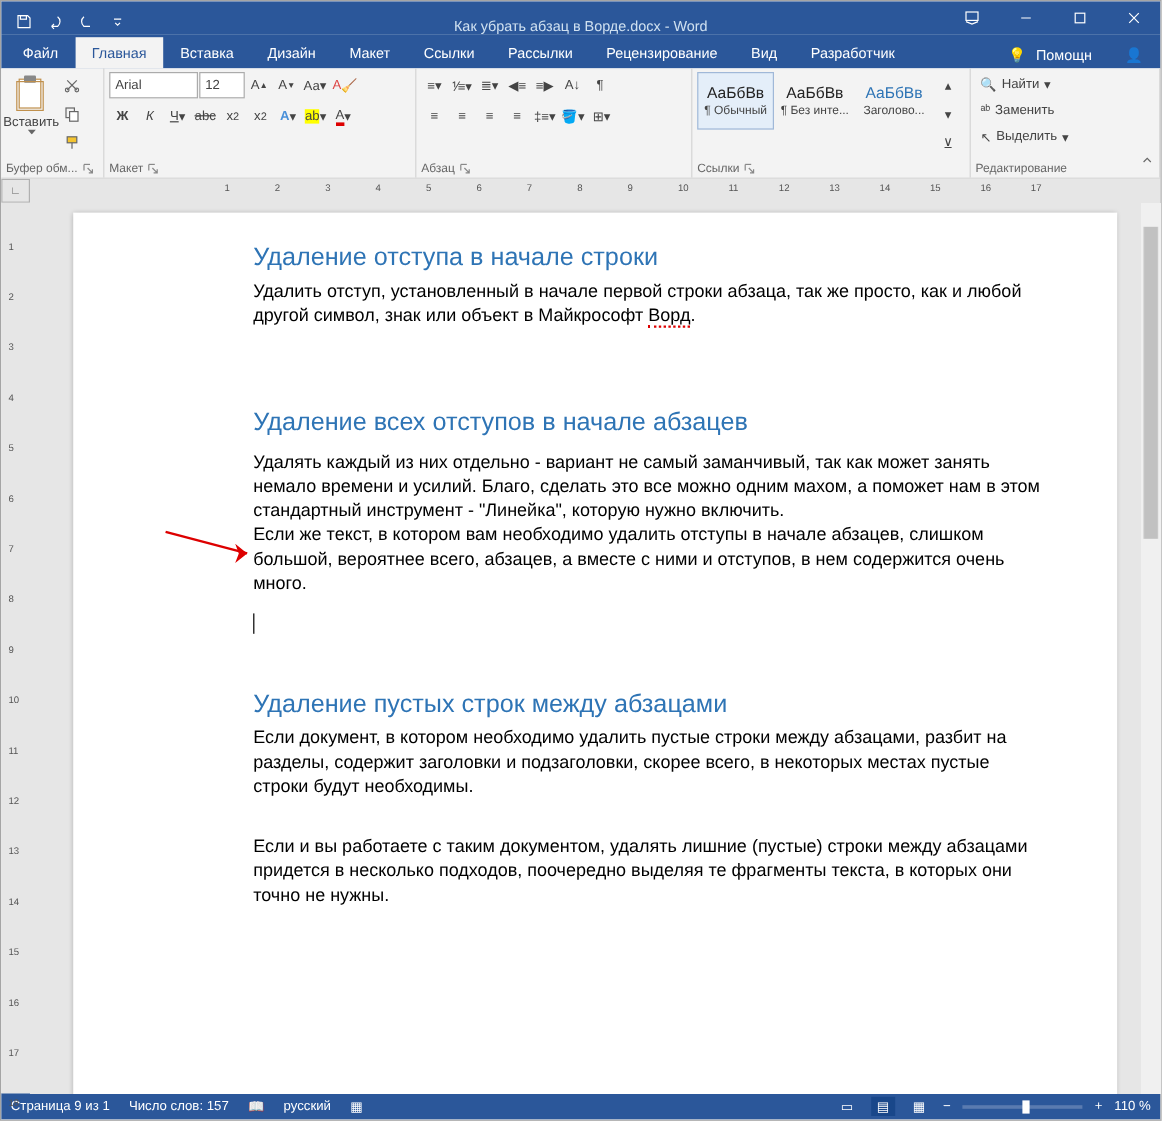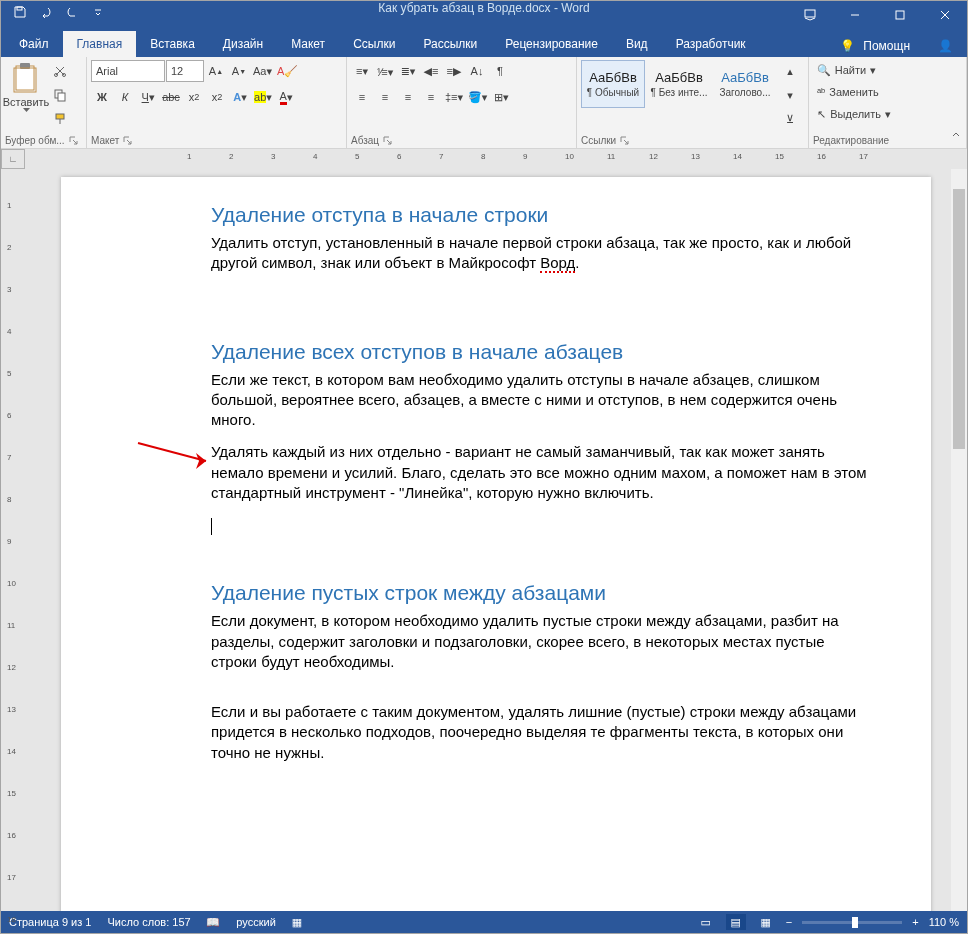--- a/index.html
+++ b/index.html
@@ -1,17 +1,17 @@
 <!DOCTYPE html>
 <html><head>
 <meta charset="utf-8">
 <style>
 *{box-sizing:border-box;margin:0;padding:0;font-family:"Segoe UI",Arial,sans-serif}
 body{background:#fff;width:968px;height:934px;overflow:hidden;border:1px solid #a5a5a5}
-.titlebar{height:28px;background:#2b579a;display:flex;align-items:flex-start;color:#fff;font-size:12px;position:relative}
+.titlebar{height:28px;background:#2b579a;display:flex;align-items:flex-end;color:#fff;font-size:12px;position:relative}
 .qat{display:flex;align-items:center;gap:4px;padding:0 8px}
 .qat-btn{width:22px;height:22px;display:flex;align-items:center;justify-content:center;cursor:pointer}
 .qat-btn svg{fill:#fff}
 .title-text{position:absolute;left:50%;transform:translateX(-50%);color:#cfe0f0;font-size:12px}
 .win-controls{margin-left:auto;display:flex}
 .win-btn{width:45px;height:28px;display:flex;align-items:center;justify-content:center;cursor:pointer}
 .win-btn svg{stroke:#fff;fill:none}
 .menubar{height:28px;background:#2b579a;display:flex;align-items:flex-end;color:#fff;font-size:12px;padding:0 4px}
 .menu-tab{padding:6px 14px;cursor:pointer;color:#fff}
 .menu-tab.active{background:#f3f3f3;color:#2b579a}
@@ -341,22 +341,22 @@
   <div class="doc-scroll">
     <div class="page">
       <svg class="arrow-ann" width="80" height="30" viewBox="0 0 80 30">
           <path d="M2 2 L70 20" stroke="#d00" stroke-width="2"></path>
           <path d="M70 20 l-10 -8 l3 8 l-3 8 z" fill="#d00"></path>
         </svg>
       <div class="doc-h">Удаление отступа в начале строки</div>
       <p class="doc-p"><span>Удалить отступ, установленный в начале первой строки абзаца, так же просто, как и любой другой символ, знак или объект в Майкрософт </span><span class="squiggle">Ворд</span><span>.</span></p>
       <div class="doc-gap"></div>
       <div class="doc-h">Удаление всех отступов в начале абзацев</div>
+      <p class="doc-p" style="margin-top:12px">Удалять каждый из них отдельно - вариант не самый заманчивый, так как может занять немало времени и усилий. Благо, сделать это все можно одним махом, а поможет нам в этом стандартный инструмент - "Линейка", которую нужно включить.</p>
       <p class="doc-p">Если же текст, в котором вам необходимо удалить отступы в начале абзацев, слишком большой, вероятнее всего, абзацев, а вместе с ними и отступов, в нем содержится очень много.</p>
-      <p class="doc-p" style="margin-top:12px">Удалять каждый из них отдельно - вариант не самый заманчивый, так как может занять немало времени и усилий. Благо, сделать это все можно одним махом, а поможет нам в этом стандартный инструмент - "Линейка", которую нужно включить.</p>
       <p class="doc-p" style="margin-top:12px"><span class="cursor-line"></span></p>
       <div class="doc-gap2"></div>
       <div class="doc-h">Удаление пустых строк между абзацами</div>
       <p class="doc-p">Если документ, в котором необходимо удалить пустые строки между абзацами, разбит на разделы, содержит заголовки и подзаголовки, скорее всего, в некоторых местах пустые строки будут необходимы.</p>
       <div style="height:30px"></div>
       <p class="doc-p">Если и вы работаете с таким документом, удалять лишние (пустые) строки между абзацами придется в несколько подходов, поочередно выделяя те фрагменты текста, в которых они точно не нужны.</p>
     </div>
   </div>
   <div class="scroll-v">
     <div class="scroll-thumb"></div>

